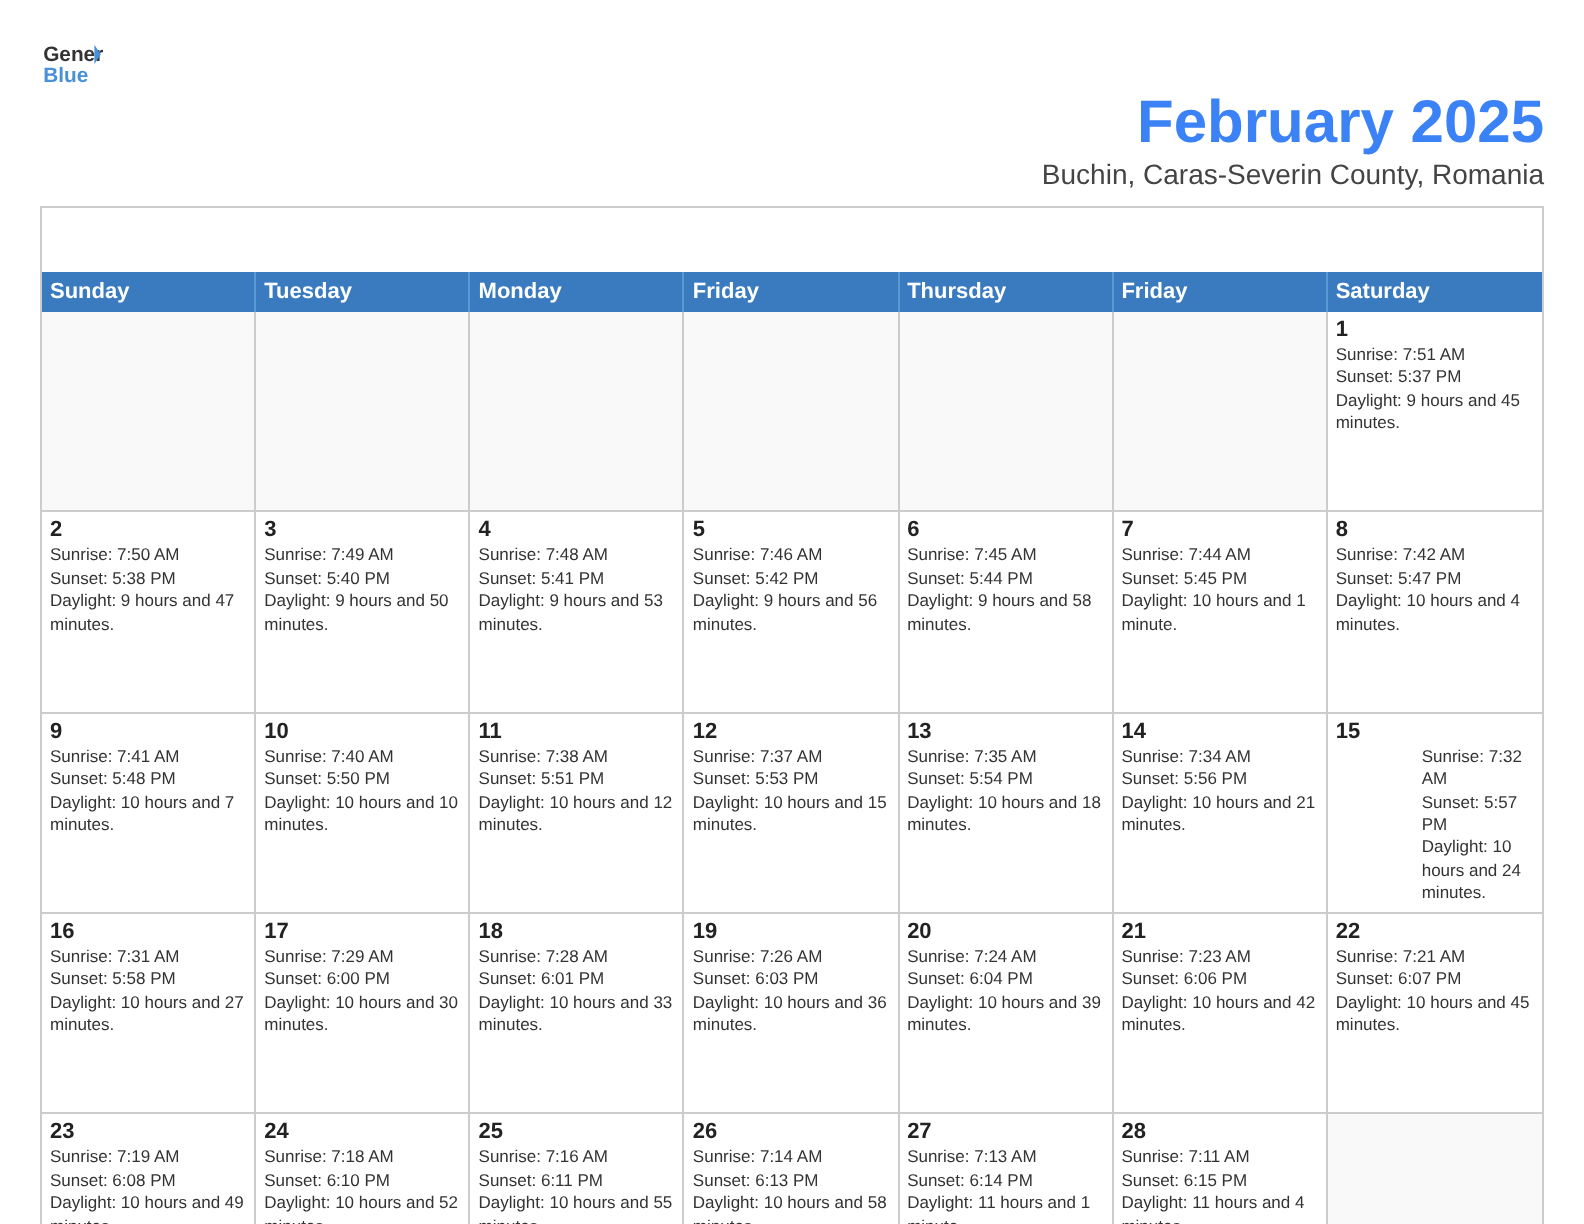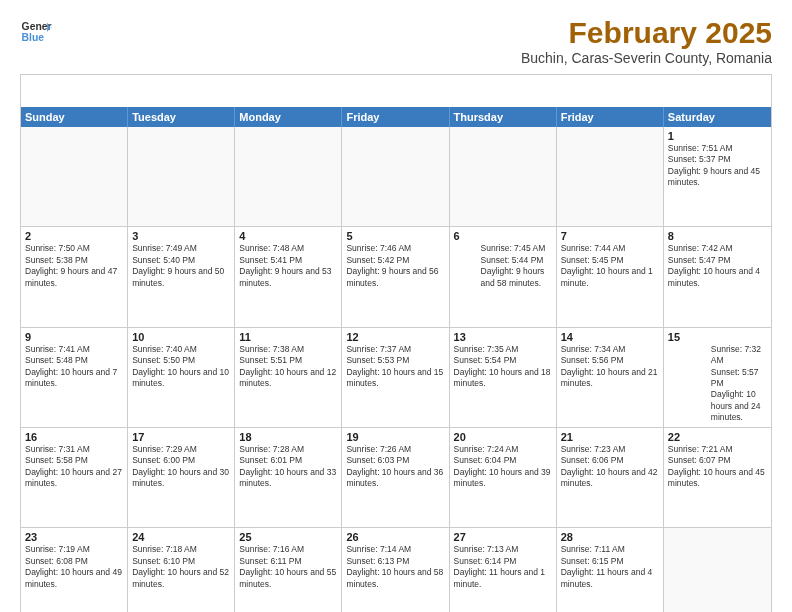--- a/index.html
+++ b/index.html
@@ -31,21 +31,22 @@
     .logo-icon {
       width: 32px;
       height: 32px;
     }
     .title-block {
       text-align: right;
     }
     .month-year {
       font-size: 30px;
       font-weight: bold;
-      color: #a16207;
+      color: #3b82f6;
+      margin-top: 29px;
     }
     .location {
       font-size: 14px;
       color: #444;
     }
     .calendar {
       flex: 1;
       display: flex;
       flex-direction: column;
       border: 1px solid #ccc;
@@ -163,21 +164,21 @@
 Daylight: 9 hours and 53 minutes.</div>
           </div>
           <div class="cal-cell">
             <span class="day-num">5</span>
             <div class="cell-text" style="white-space: pre-wrap;">Sunrise: 7:46 AM
 Sunset: 5:42 PM
 Daylight: 9 hours and 56 minutes.</div>
           </div>
           <div class="cal-cell">
             <span class="day-num">6</span>
-            <div class="cell-text" style="white-space: pre-wrap; margin-left: 27px;">Sunrise: 7:45 AM
+            <div class="cell-text" style="white-space: pre-wrap;">Sunrise: 7:45 AM
 Sunset: 5:44 PM
 Daylight: 9 hours and 58 minutes.</div>
           </div>
           <div class="cal-cell">
             <span class="day-num">7</span>
             <div class="cell-text" style="white-space: pre-wrap;">Sunrise: 7:44 AM
 Sunset: 5:45 PM
 Daylight: 10 hours and 1 minute.</div>
           </div>
           <div class="cal-cell">

